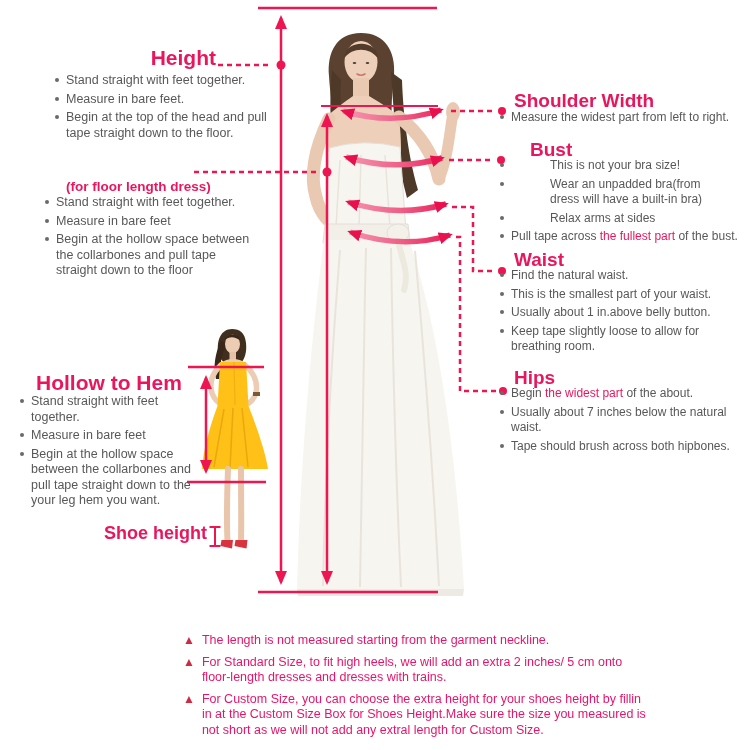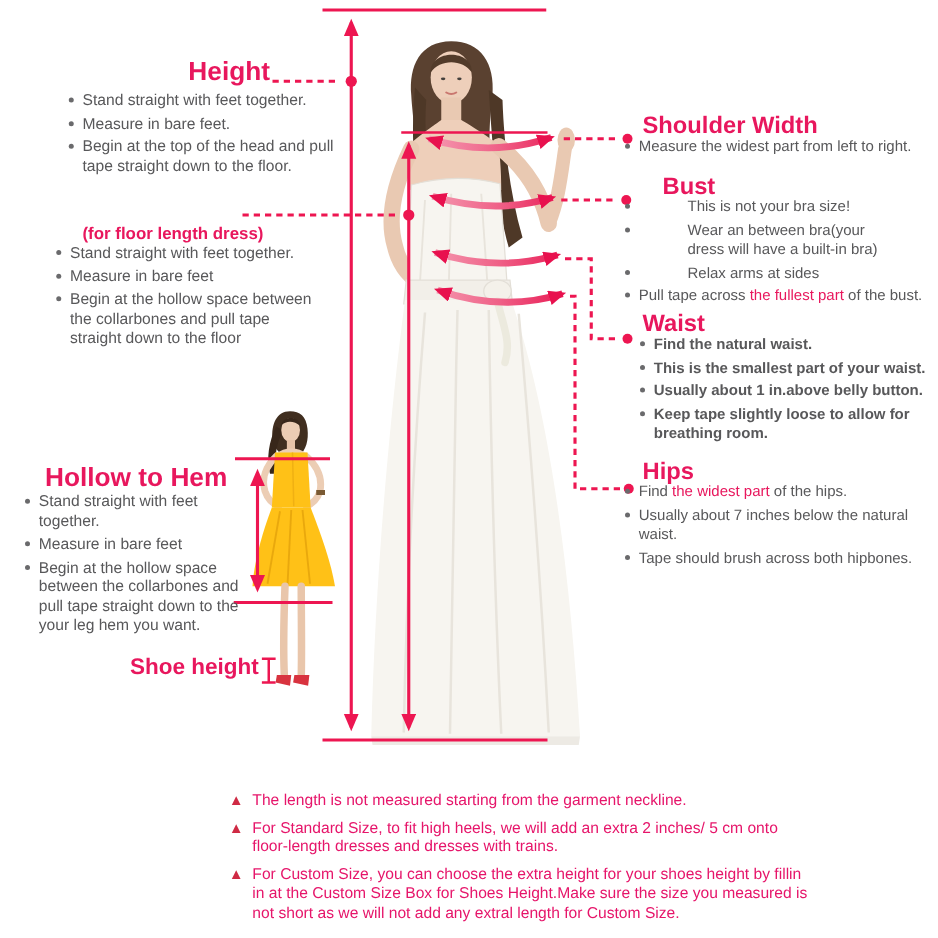--- a/index.html
+++ b/index.html
@@ -227,34 +227,34 @@
   </div>
 
   <div class="sec-title t-right" style="left:514px;top:139px;margin-left:16px;">Bust</div>
   <div class="bullets small" style="left:500px;top:158px;width:255px;">
     <div class="b-item w-bust">
         <span class="b-dot"></span>
         <span>This is not your bra size!</span>
       </div>
     <div class="b-item w-bust">
         <span class="b-dot"></span>
-        <span>Wear an between bra(your dress will have a built-in bra)</span>
+        <span>Wear an unpadded bra(from dress will have a built-in bra)</span>
       </div>
     <div class="b-item w-bust">
         <span class="b-dot"></span>
         <span>Relax arms at sides</span>
       </div>
     <div class="b-item w-pull">
         <span class="b-dot"></span>
       <span><span>Pull tape across </span><span class="hl">the fullest part</span><span> of the bust.</span></span>
     </div>
   </div>
 
   <div class="sec-title t-right" style="left:514px;top:249px;">Waist</div>
-  <div class="bullets small w-waist" style="left:512px;top:268px;font-weight:bold;">
+  <div class="bullets small w-waist" style="left:500px;top:268px;">
     <div class="b-item">
         <span class="b-dot"></span>
         <span>Find the natural waist.</span>
       </div>
     <div class="b-item">
         <span class="b-dot"></span>
         <span>This is the smallest part of your waist.</span>
       </div>
     <div class="b-item">
         <span class="b-dot"></span>
@@ -263,21 +263,21 @@
     <div class="b-item">
         <span class="b-dot"></span>
         <span>Keep tape slightly loose to allow for breathing room.</span>
       </div>
   </div>
 
   <div class="sec-title t-right" style="left:514px;top:367px;">Hips</div>
   <div class="bullets small w-hips" style="left:500px;top:386px;">
     <div class="b-item">
         <span class="b-dot"></span>
-      <span><span>Find </span><span class="hl">the widest part</span><span> of the hips.</span></span>
+      <span><span>Begin </span><span class="hl">the widest part</span><span> of the about.</span></span>
     </div>
     <div class="b-item">
         <span class="b-dot"></span>
         <span>Usually about 7 inches below the natural waist.</span>
       </div>
     <div class="b-item">
         <span class="b-dot"></span>
         <span>Tape should brush across both hipbones.</span>
       </div>
   </div>

